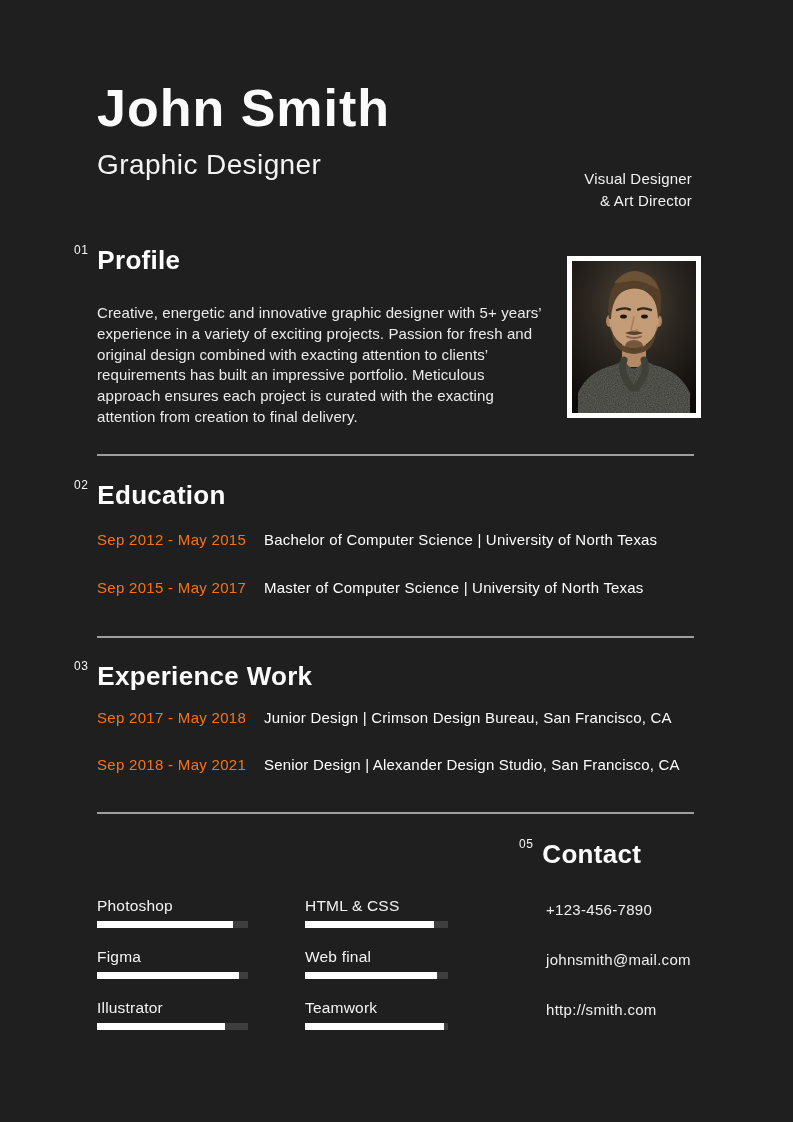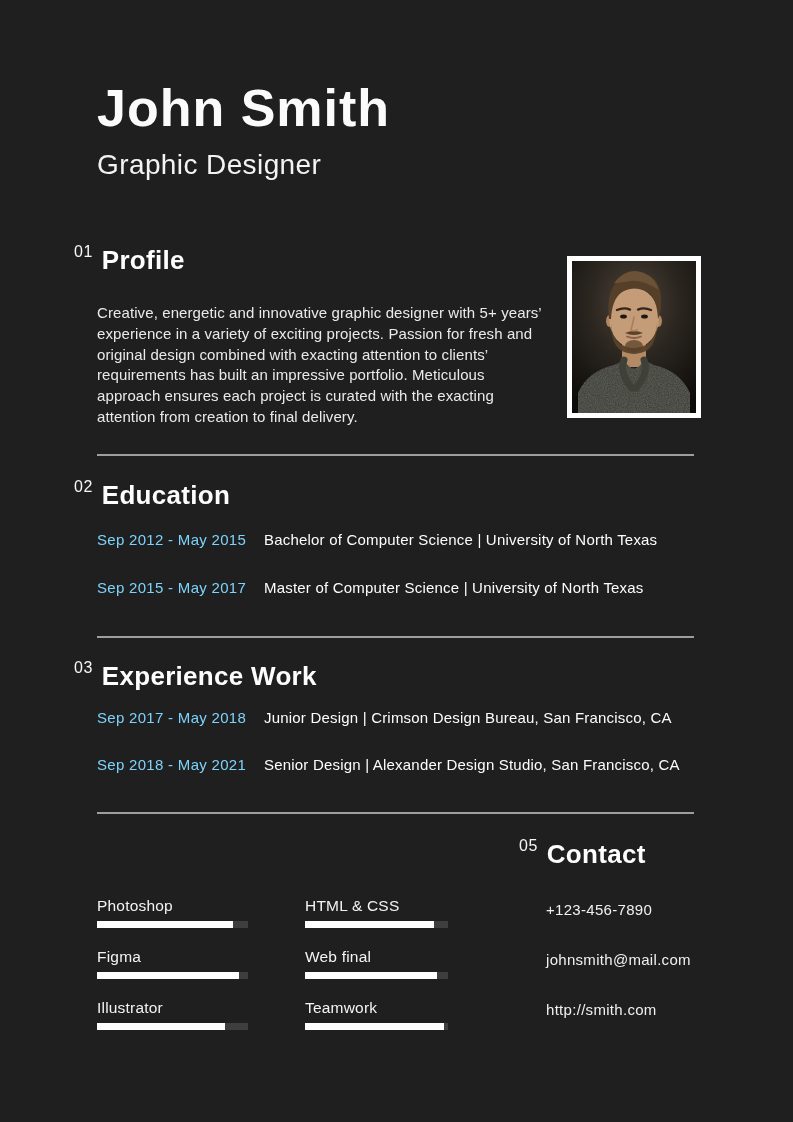--- a/index.html
+++ b/index.html
@@ -25,21 +25,21 @@
     color:#f3f3f3;
   }
   .tagline{
     position:absolute;right:101px;top:168px;
     text-align:right;font-size:15px;line-height:21.5px;color:#f0f0f0;
     letter-spacing:.2px;
   }
 
   
   .sec-head{position:absolute;display:flex;align-items:flex-start;gap:9px;}
-  .sec-head .num{font-size:16px;font-weight:400;letter-spacing:.5px;color:#f5f5f5;padding-top:1px;}
+  .sec-head .num{font-size:12px;font-weight:400;letter-spacing:.5px;color:#f5f5f5;padding-top:1px;}
   .sec-head .title{font-size:26px;font-weight:700;line-height:1;letter-spacing:.3px;margin-top:5px;color:#fdfdfd;}
 
   
   .profile-text{
     position:absolute;left:97px;top:288px;width:452px;
     font-size:15px;line-height:20.8px;color:#eaeaea;letter-spacing:.1px;
   }
   .photo-frame{
     position:absolute;left:567px;top:256px;width:134px;height:162px;
     box-sizing:border-box;border:5px solid #ffffff;background:#0d0b09;
@@ -47,21 +47,21 @@
   .photo-frame svg{display:block;}
 
   
   .rule{position:absolute;left:97px;width:597px;height:2px;background:#9e9e9e;border:none;margin:0;}
   .rule-1{top:454px;}
   .rule-2{top:636px;}
   .rule-3{top:812px;}
 
   
   .t-row{position:absolute;left:97px;display:flex;align-items:baseline;font-size:15px;line-height:19px;}
-  .t-row .dates{width:167px;flex:0 0 167px;color:#7dd3fc;font-weight:400;letter-spacing:.3px;}
+  .t-row .dates{width:167px;flex:0 0 167px;color:#f97316;font-weight:400;letter-spacing:.3px;}
   .t-row .desc{font-weight:400;color:#fdfdfd;letter-spacing:.2px;white-space:nowrap;}
 
   
   .skill-col{position:absolute;top:896px;}
   .skill-col-left{left:97px;width:151px;}
   .skill-col-right{left:305px;width:143px;}
   .skill-item{margin-bottom:19px;}
   .skill-label{font-size:15.5px;line-height:20px;color:#f3f3f3;letter-spacing:.2px;}
   .skill-bar{margin-top:5px;height:7px;background:#3e3e3e;width:100%;}
   .skill-fill{height:100%;background:#ffffff;}
@@ -70,20 +70,24 @@
   .contact-list{position:absolute;left:546px;top:900px;font-size:15px;letter-spacing:.3px;color:#f0f0f0;}
   .contact-list .c-item{height:20px;line-height:20px;margin-bottom:30px;}
 </style>
 </head>
 <body>
 
 <div class="page">
 
   <div class="name">John Smith</div>
   <div class="job-title">Graphic Designer</div>
+  <div class="tagline">
+    <div>Visual Designer</div>
+    <div>&amp; Art Director</div>
+  </div>
 
   <div class="sec-head" style="left:74px;top:242px;">
     <span class="num">01</span>
     <span class="title">Profile</span>
   </div>
   <p class="profile-text">Creative, energetic and innovative graphic designer with 5+ years’ experience in a variety of exciting projects. Passion for fresh and original design combined with exacting attention to clients’ requirements has built an impressive portfolio. Meticulous approach ensures each project is curated with the exacting attention from creation to final delivery.</p>
 
   <div class="photo-frame">
     <svg width="124" height="152" viewBox="0 0 124 152">
       <defs>

